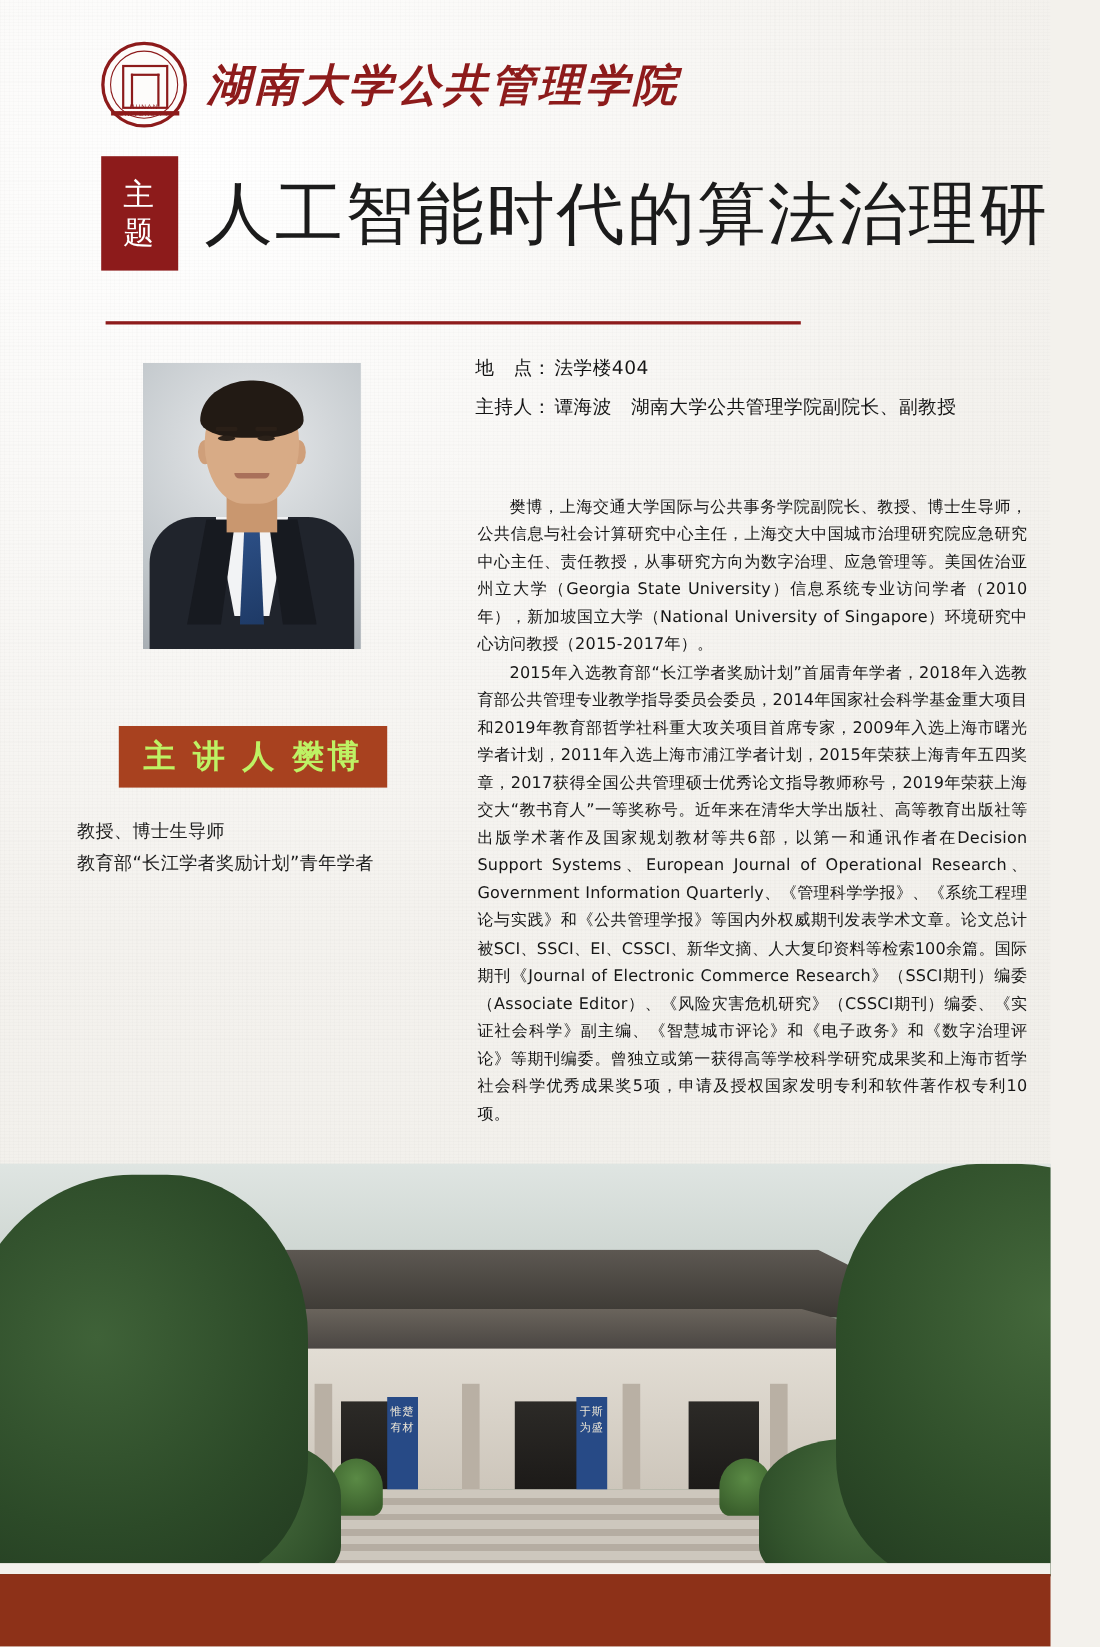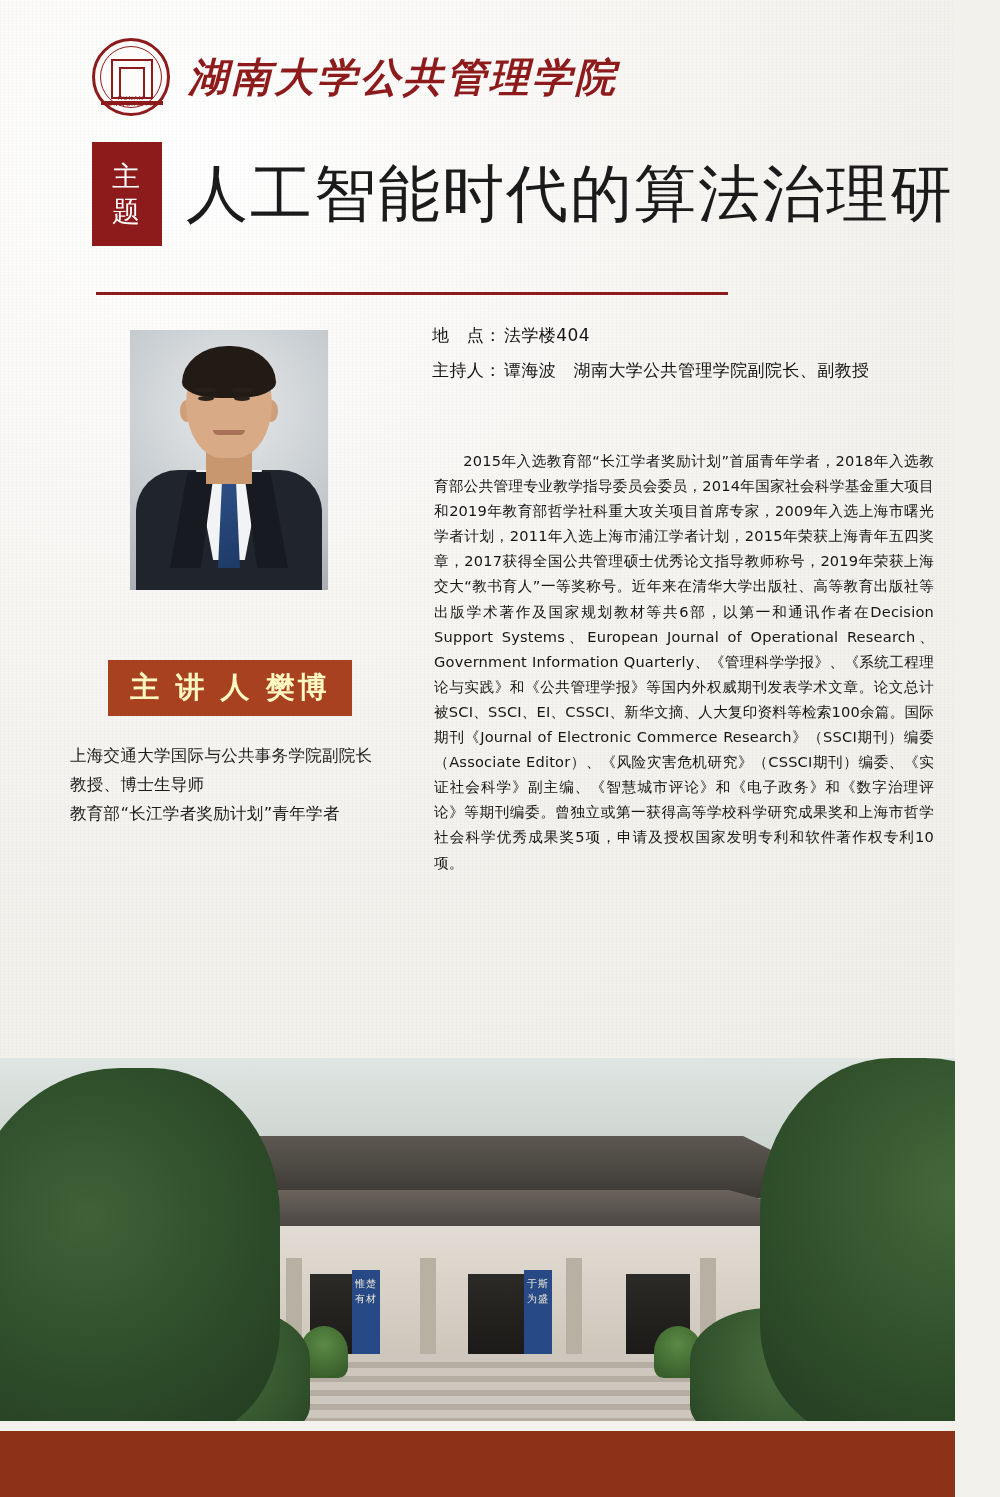--- a/index.html
+++ b/index.html
@@ -259,21 +259,21 @@
   }
 
   
   .speaker-bar {
     position: absolute;
     left: 108px;
     top: 660px;
     width: 244px;
     height: 56px;
     background: #a8411f;
-    color: #fef9c3;
+    color: #bef264;
     display: flex;
     align-items: center;
     justify-content: center;
     font-family: "DejaVu Serif", "Liberation Serif", serif;
     font-size: 29px;
     font-weight: bold;
     letter-spacing: 3px;
   }
   .speaker-credentials {
     position: absolute;
@@ -500,35 +500,35 @@
     <div class="brow-l"></div>
     <div class="brow-r"></div>
     <div class="eye-l"></div>
     <div class="eye-r"></div>
     <div class="mouth"></div>
   </div>
 
   <div class="speaker-bar">主 讲 人 樊博</div>
 
   <div class="speaker-credentials">
-    <div>上海交通大学国际与公共事务学院副院长</div>
     <div>教授、博士生导师</div>
     <div>教育部“长江学者奖励计划”青年学者</div>
   </div>
 
   <div class="meta">
     <div class="row">
       <span class="label">地　点：</span><span>法学楼404</span>
     </div>
     <div class="row">
       <span class="label">主持人：</span><span>谭海波　湖南大学公共管理学院副院长、副教授</span>
     </div>
   </div>
 
   <div class="bio">
+    <p>樊博，上海交通大学国际与公共事务学院副院长、教授、博士生导师，公共信息与社会计算研究中心主任，上海交大中国城市治理研究院应急研究中心主任、责任教授，从事研究方向为数字治理、应急管理等。美国佐治亚州立大学（Georgia State University）信息系统专业访问学者（2010年），新加坡国立大学（National University of Singapore）环境研究中心访问教授（2015-2017年）。</p>
     <p>2015年入选教育部“长江学者奖励计划”首届青年学者，2018年入选教育部公共管理专业教学指导委员会委员，2014年国家社会科学基金重大项目和2019年教育部哲学社科重大攻关项目首席专家，2009年入选上海市曙光学者计划，2011年入选上海市浦江学者计划，2015年荣获上海青年五四奖章，2017获得全国公共管理硕士优秀论文指导教师称号，2019年荣获上海交大“教书育人”一等奖称号。近年来在清华大学出版社、高等教育出版社等出版学术著作及国家规划教材等共6部，以第一和通讯作者在Decision Support Systems、European Journal of Operational Research、Government Information Quarterly、《管理科学学报》、《系统工程理论与实践》和《公共管理学报》等国内外权威期刊发表学术文章。论文总计被SCI、SSCI、EI、CSSCI、新华文摘、人大复印资料等检索100余篇。国际期刊《Journal of Electronic Commerce Research》（SSCI期刊）编委（Associate Editor）、《风险灾害危机研究》（CSSCI期刊）编委、《实证社会科学》副主编、《智慧城市评论》和《电子政务》和《数字治理评论》等期刊编委。曾独立或第一获得高等学校科学研究成果奖和上海市哲学社会科学优秀成果奖5项，申请及授权国家发明专利和软件著作权专利10项。</p>
   </div>
 
   <div class="campus">
     <div class="sky"></div>
     <div class="roof"></div>
     <div class="roof2"></div>
     <div class="facade"></div>
     <div class="pillar p1"></div>
     <div class="pillar p2"></div>

